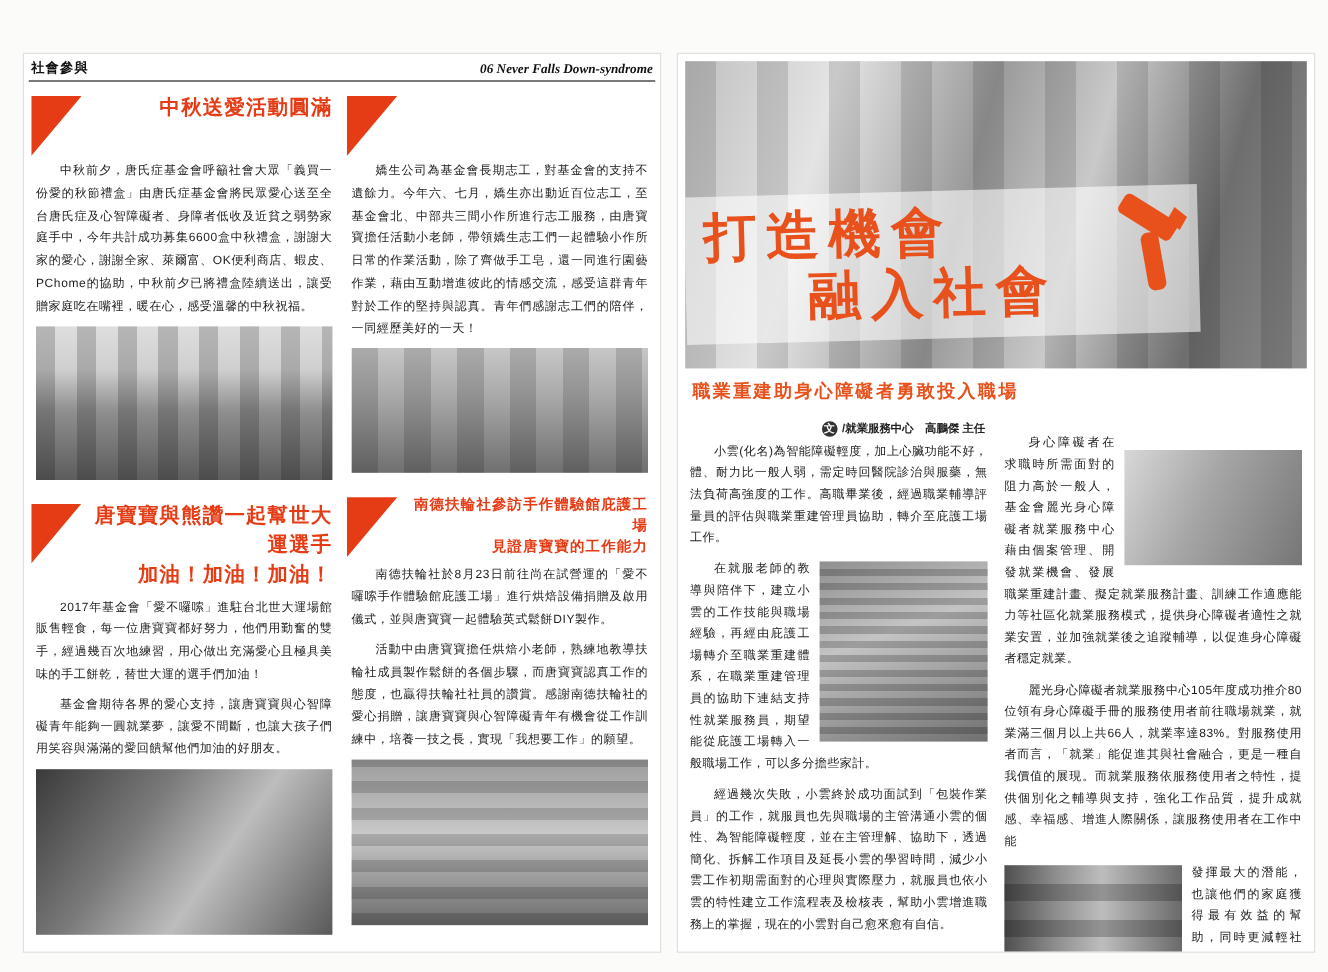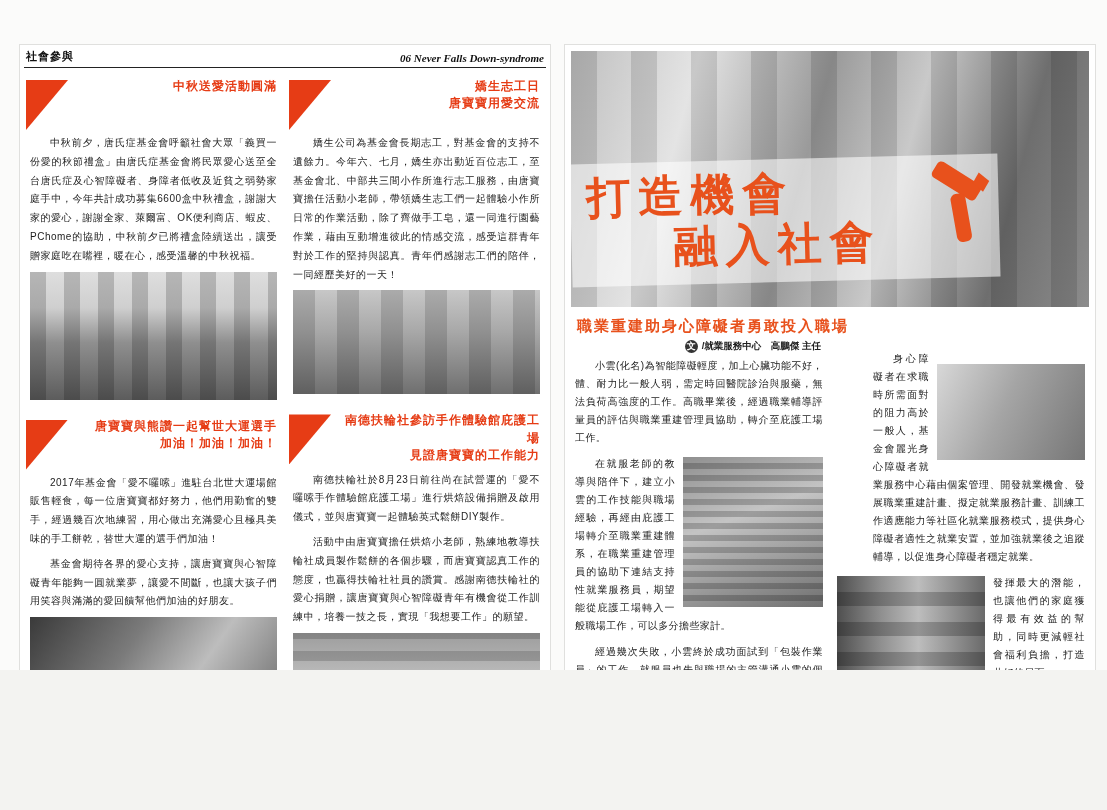--- a/index.html
+++ b/index.html
@@ -1,17 +1,17 @@
 <!DOCTYPE html>
 <html lang="zh-Hant"><head>
 <meta charset="utf-8">
 <style>
   html,body{margin:0;padding:0;}
   body{background:#f3f3f1;font-family:"Liberation Sans","DejaVu Sans",sans-serif;}
-  .canvas{position:relative;width:1107px;height:670px;background:#fbfbfa;overflow:hidden;}
+  .canvas{position:relative;width:1107px;height:810px;background:#fbfbfa;overflow:hidden;}
 
   .page{position:absolute;top:45px;width:530px;height:748px;background:#ffffff;
         box-shadow:0 0 0 1px #e0e0de;padding:0;overflow:hidden;}
   .page-left{left:20px;}
   .page-right{left:565px;}
 
   
   .pg-head{display:flex;justify-content:space-between;align-items:flex-end;
            border-bottom:1.5px solid #222;padding:4px 2px 3px 2px;margin:0 4px;}
   .section-label{font-weight:bold;font-size:11px;color:#111;letter-spacing:1px;}
@@ -19,21 +19,21 @@
               font-weight:bold;font-size:11px;color:#111;text-align:center;}
 
   
   .cols2{display:flex;gap:16px;padding:6px 10px;}
   .colL{width:247px;display:flex;flex-direction:column;}
   .article{margin-bottom:14px;}
   .title-row{position:relative;padding-left:46px;min-height:50px;margin:4px 0 6px 0;}
   .tri{position:absolute;left:-4px;top:2px;width:42px;height:50px;background:#e63c15;
        clip-path:polygon(0 0,100% 0,0 100%);}
   .atitle{margin:0;text-align:right;color:#e63c15;font-family:"Liberation Serif","DejaVu Serif",serif;
-          font-weight:bold;font-size:12px;line-height:1.45;letter-spacing:1px;}
+          font-weight:bold;font-size:17px;line-height:1.45;letter-spacing:1px;}
   .body{font-size:10px;line-height:1.88;color:#1c1c1c;text-align:justify;margin:0 0 6px 0;
         letter-spacing:0.5px;}
   .indent{text-indent:2em;}
 
   
   .photo{width:100%;border:0;background:#b9b9b9;}
   .ph-grad1{background:linear-gradient(180deg,#dedede 0%,#cfcfcf 28%,#8f8f8f 55%,#5c5c5c 100%),
     repeating-linear-gradient(90deg,rgba(0,0,0,.18) 0 16px,rgba(255,255,255,.10) 16px 34px);background-blend-mode:multiply;}
   .ph-grad2{background:linear-gradient(180deg,#c7c7c7 0%,#a8a8a8 40%,#6f6f6f 100%),
     repeating-linear-gradient(90deg,rgba(0,0,0,.14) 0 22px,rgba(255,255,255,.08) 22px 44px);background-blend-mode:multiply;}
@@ -49,21 +49,21 @@
     repeating-linear-gradient(0deg,rgba(0,0,0,.22) 0 14px,rgba(255,255,255,.10) 14px 30px);background-blend-mode:multiply;}
 
   
   .hero{position:relative;margin:6px 6px 0 6px;height:256px;overflow:hidden;}
   .band{position:absolute;left:0;top:108px;width:398px;padding:10px 14px 12px 16px;
         background:rgba(255,255,255,.58);transform:rotate(-1.5deg);}
   .hero-line{font-family:"Liberation Serif","DejaVu Serif",serif;font-weight:bold;
              color:#e8511c;font-size:44px;line-height:1.15;letter-spacing:8px;white-space:nowrap;}
   .hero-line2{margin-left:86px;}
   .hammer{position:absolute;right:92px;top:112px;width:74px;height:86px;transform:rotate(8deg);}
-  .subtitle{color:#e8511c;font-weight:bold;font-size:15px;letter-spacing:2px;margin:10px 10px 0 12px;}
+  .subtitle{color:#e8511c;font-weight:bold;font-size:15px;letter-spacing:2px;margin:10px 10px 11px 12px;}
 
   .colsR{display:flex;gap:14px;padding:2px 10px;}
   .colR{width:250px;}
   .byline{display:flex;justify-content:flex-end;align-items:center;gap:4px;
           font-size:9.5px;color:#222;font-weight:bold;margin:2px 2px 4px 0;}
   .byicon{display:inline-flex;align-items:center;justify-content:center;width:13px;height:13px;
           border-radius:50%;background:#333;color:#fff;font-size:9px;line-height:1;}
   .rbody{font-size:10px;line-height:1.8;color:#1c1c1c;text-align:justify;margin:0 0 8px 0;letter-spacing:0.4px;}
   .wrap-right{float:right;margin:2px 0 4px 8px;}
   .wrap-left{float:left;margin:2px 8px 4px 0;}
@@ -105,24 +105,20 @@
           <p class="body indent">2017年基金會「愛不囉嗦」進駐台北世大運場館販售輕食，每一位唐寶寶都好努力，他們用勤奮的雙手，經過幾百次地練習，用心做出充滿愛心且極具美味的手工餅乾，替世大運的選手們加油！</p>
           <p class="body indent">基金會期待各界的愛心支持，讓唐寶寶與心智障礙青年能夠一圓就業夢，讓愛不間斷，也讓大孩子們用笑容與滿滿的愛回饋幫他們加油的好朋友。</p>
           <div class="photo ph-grad3" style="height:138px;"></div>
         </section>
       </div>
 
       <div class="colL">
         <section class="article">
           <div class="title-row">
             <div class="tri"></div>
-            <h2 class="atitle">
-              <span>嬌生志工日</span><br>
-              <span>唐寶寶用愛交流</span>
-            </h2>
           </div>
           <p class="body indent">嬌生公司為基金會長期志工，對基金會的支持不遺餘力。今年六、七月，嬌生亦出動近百位志工，至基金會北、中部共三間小作所進行志工服務，由唐寶寶擔任活動小老師，帶領嬌生志工們一起體驗小作所日常的作業活動，除了齊做手工皂，還一同進行園藝作業，藉由互動增進彼此的情感交流，感受這群青年對於工作的堅持與認真。青年們感謝志工們的陪伴，一同經歷美好的一天！</p>
           <div class="photo ph-grad2" style="height:104px;"></div>
         </section>
 
         <section class="article">
           <div class="title-row">
             <div class="tri"></div>
             <h2 class="atitle" style="font-size:12px;">
               <span>南德扶輪社參訪手作體驗館庇護工場</span><br>
@@ -166,22 +162,23 @@
         <div class="clearfix">
           <div class="photo ph-baskets wrap-right" style="width:140px;height:150px;"></div>
           <p class="rbody indent">在就服老師的教導與陪伴下，建立小雲的工作技能與職場經驗，再經由庇護工場轉介至職業重建體系，在職業重建管理員的協助下連結支持性就業服務員，期望能從庇護工場轉入一般職場工作，可以多分擔些家計。</p>
         </div>
         <p class="rbody indent">經過幾次失敗，小雲終於成功面試到「包裝作業員」的工作，就服員也先與職場的主管溝通小雲的個性、為智能障礙輕度，並在主管理解、協助下，透過簡化、拆解工作項目及延長小雲的學習時間，減少小雲工作初期需面對的心理與實際壓力，就服員也依小雲的特性建立工作流程表及檢核表，幫助小雲增進職務上的掌握，現在的小雲對自己愈來愈有自信。</p>
       </div>
 
       <div class="colR">
         <div class="clearfix">
           <div class="photo ph-bakery wrap-right" style="width:148px;height:96px;margin-top:14px;"></div>
-          <p class="rbody indent" style="margin-top:12px;margin-left:36px;">身心障礙者在求職時所需面對的阻力高於一般人，基金會麗光身心障礙者就業服務中心藉由個案管理、開發就業機會、發展職業重建計畫、擬定就業服務計畫、訓練工作適應能力等社區化就業服務模式，提供身心障礙者適性之就業安置，並加強就業後之追蹤輔導，以促進身心障礙者穩定就業。</p>
+          <p class="rbody indent" style="margin-top:12px;">身心障礙者在求職時所需面對的阻力高於一般人，基金會麗光身心障礙者就業服務中心藉由個案管理、開發就業機會、發展職業重建計畫、擬定就業服務計畫、訓練工作適應能力等社區化就業服務模式，提供身心障礙者適性之就業安置，並加強就業後之追蹤輔導，以促進身心障礙者穩定就業。</p>
         </div>
+        <p class="rbody indent">麗光身心障礙者就業服務中心105年度成功推介80位領有身心障礙手冊的服務使用者前往職場就業，就業滿三個月以上共66人，就業率達83%。對服務使用者而言，「就業」能促進其與社會融合，更是一種自我價值的展現。而就業服務依服務使用者之特性，提供個別化之輔導與支持，強化工作品質，提升成就感、幸福感、增進人際關係，讓服務使用者在工作中能</p>
         <div class="clearfix">
           <div class="photo ph-store wrap-left" style="width:148px;height:150px;"></div>
           <p class="rbody">發揮最大的潛能，也讓他們的家庭獲得最有效益的幫助，同時更減輕社會福利負擔，打造共好的局面。</p>
         </div>
       </div>
     </div>
   </div>
 
 </div>
 

